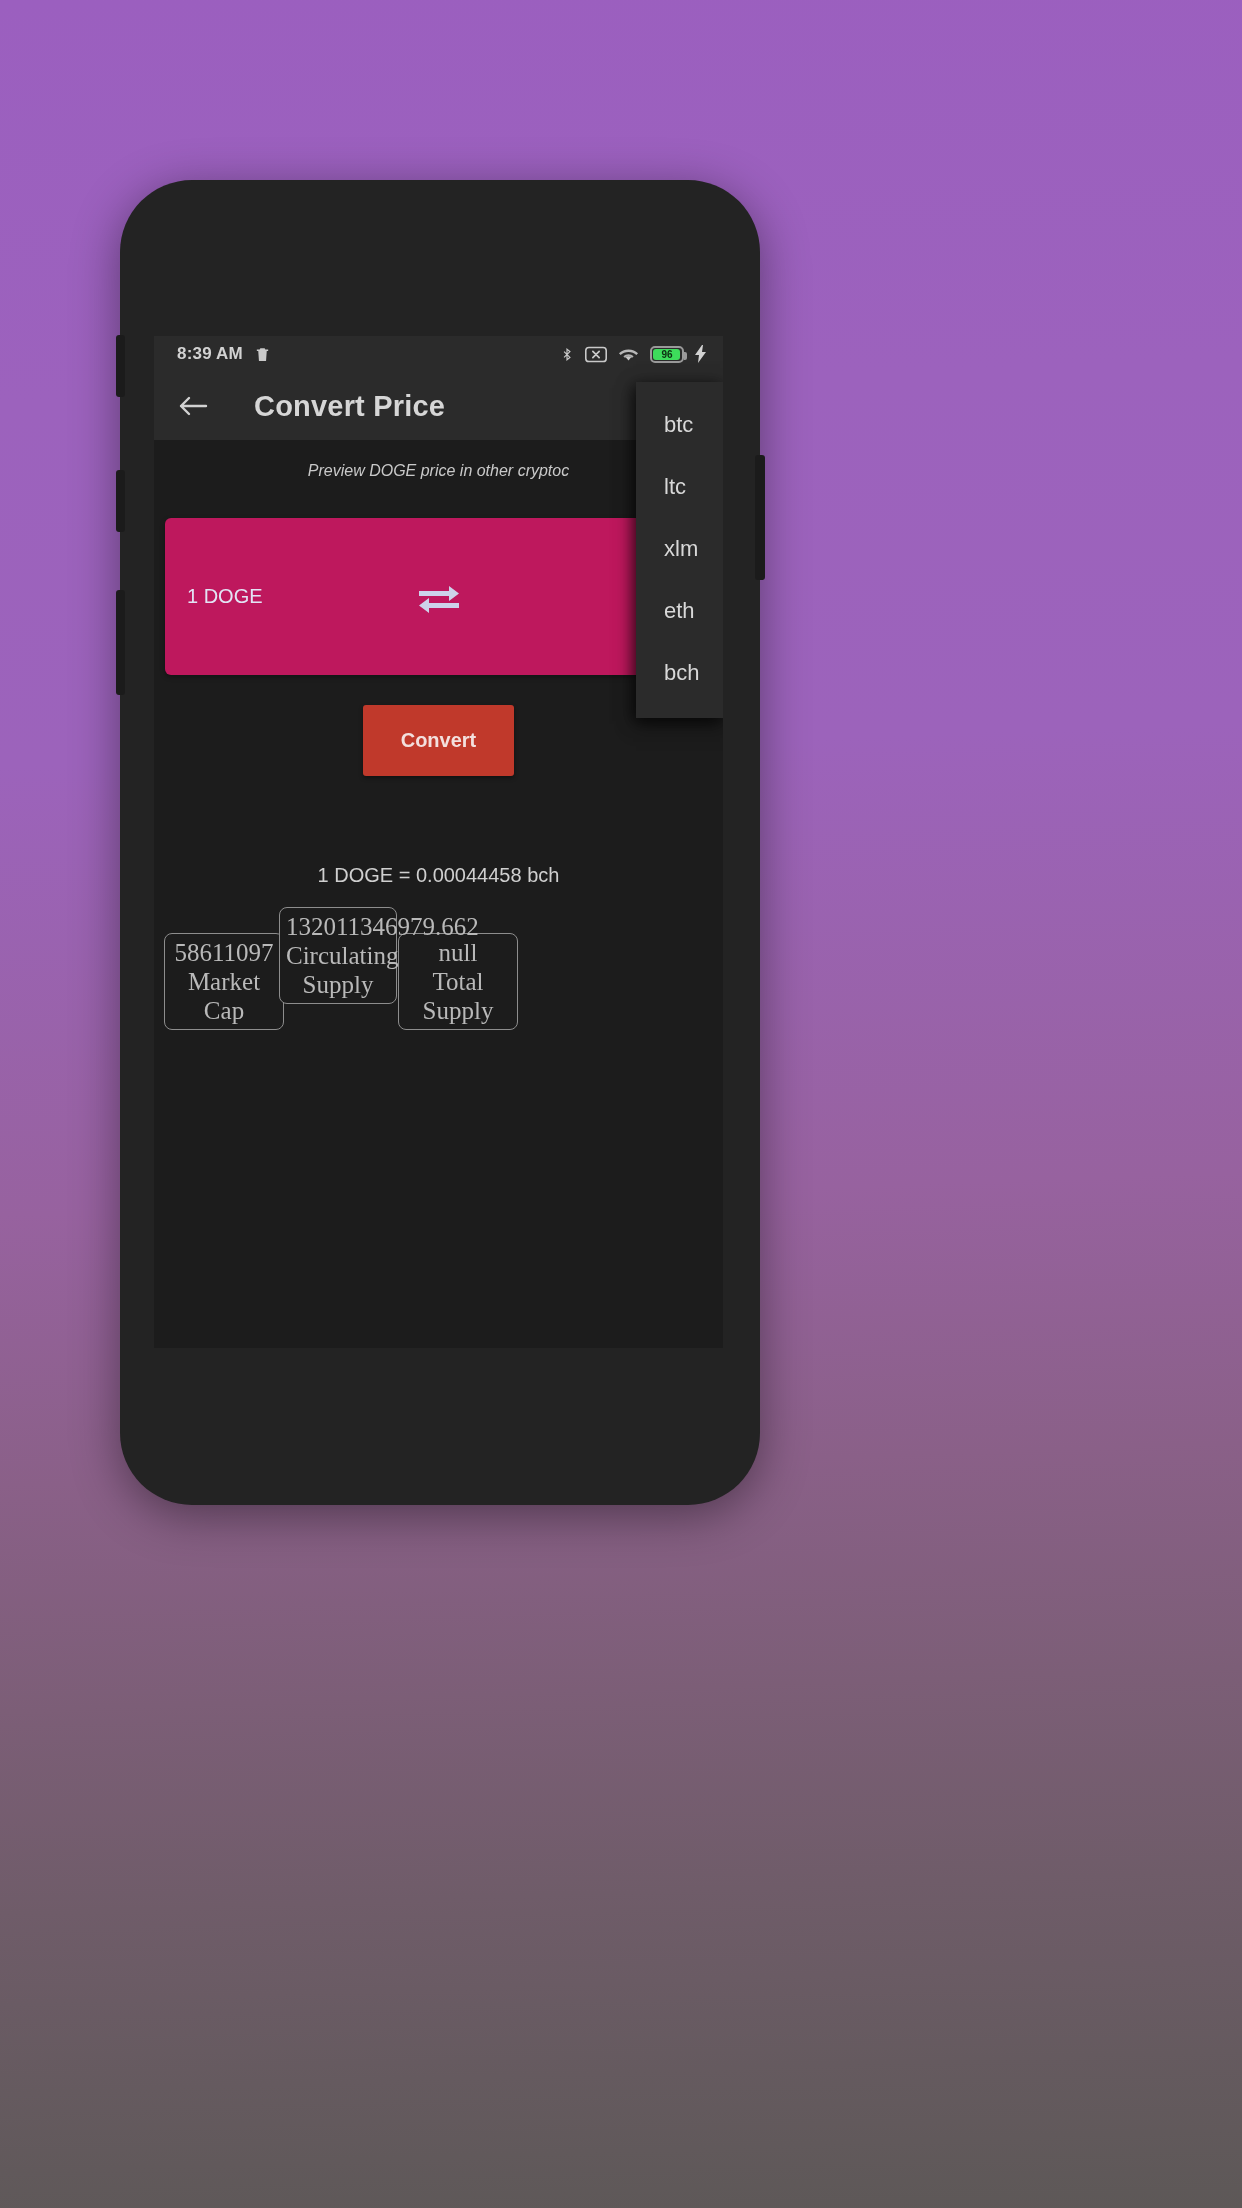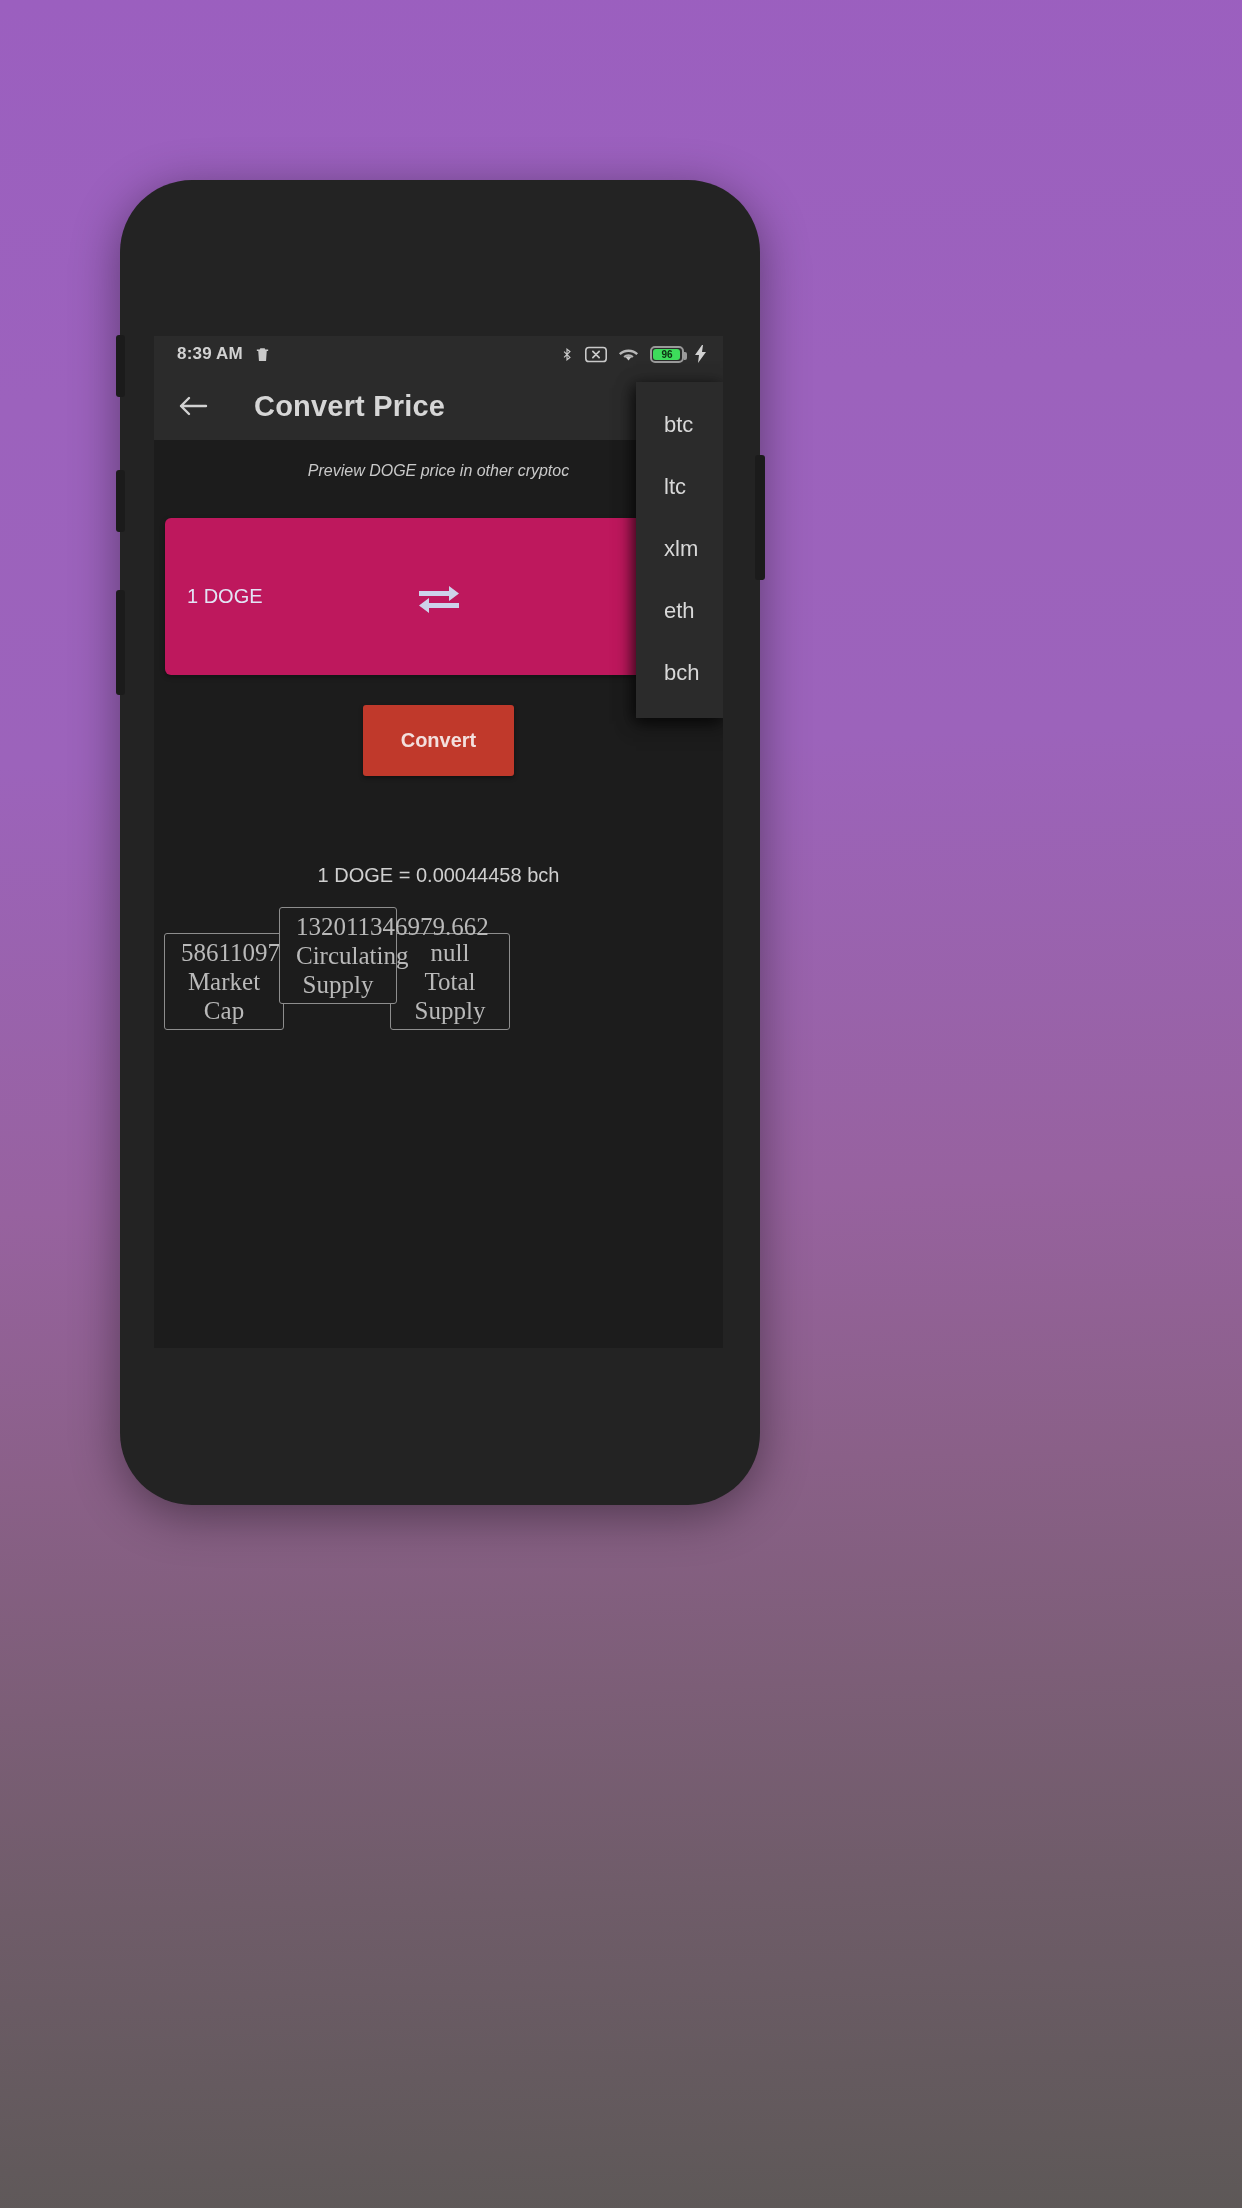--- a/index.html
+++ b/index.html
@@ -196,25 +196,25 @@
   #stats-row {
     margin-top:18px;
     display:flex;
     align-items:center;
     justify-content:center;
     position:relative;
     height:120px;
   }
   .stat-box {
     border:1px solid #8d8d8d;
-    border-radius:3px;
+    border-radius:8px;
     color:#b9b9b9;
     font-family:"Liberation Serif", serif;
     text-align:center;
-    padding:4px 16px;
+    padding:4px 6px;
     line-height:1.16;
     background:#1c1c1c;
   }
   .stat-value { font-size:25px; display:block; }
   .stat-label { font-size:25px; display:block; }
 
   #stat-market-cap {
     position:absolute;
     left:10px;
     top:28px;
@@ -223,21 +223,21 @@
   #stat-circulating {
     position:absolute;
     left:125px;
     top:2px;
     width:118px;
     z-index:3;
   }
   #stat-circulating .stat-value { text-align:left; }
   #stat-total-supply {
     position:absolute;
-    left:236px;
+    left:244px;
     top:28px;
     width:120px;
   }
 
   
   #currency-dropdown {
     position:absolute;
     right:0px;
     top:46px;
     width:87px;

